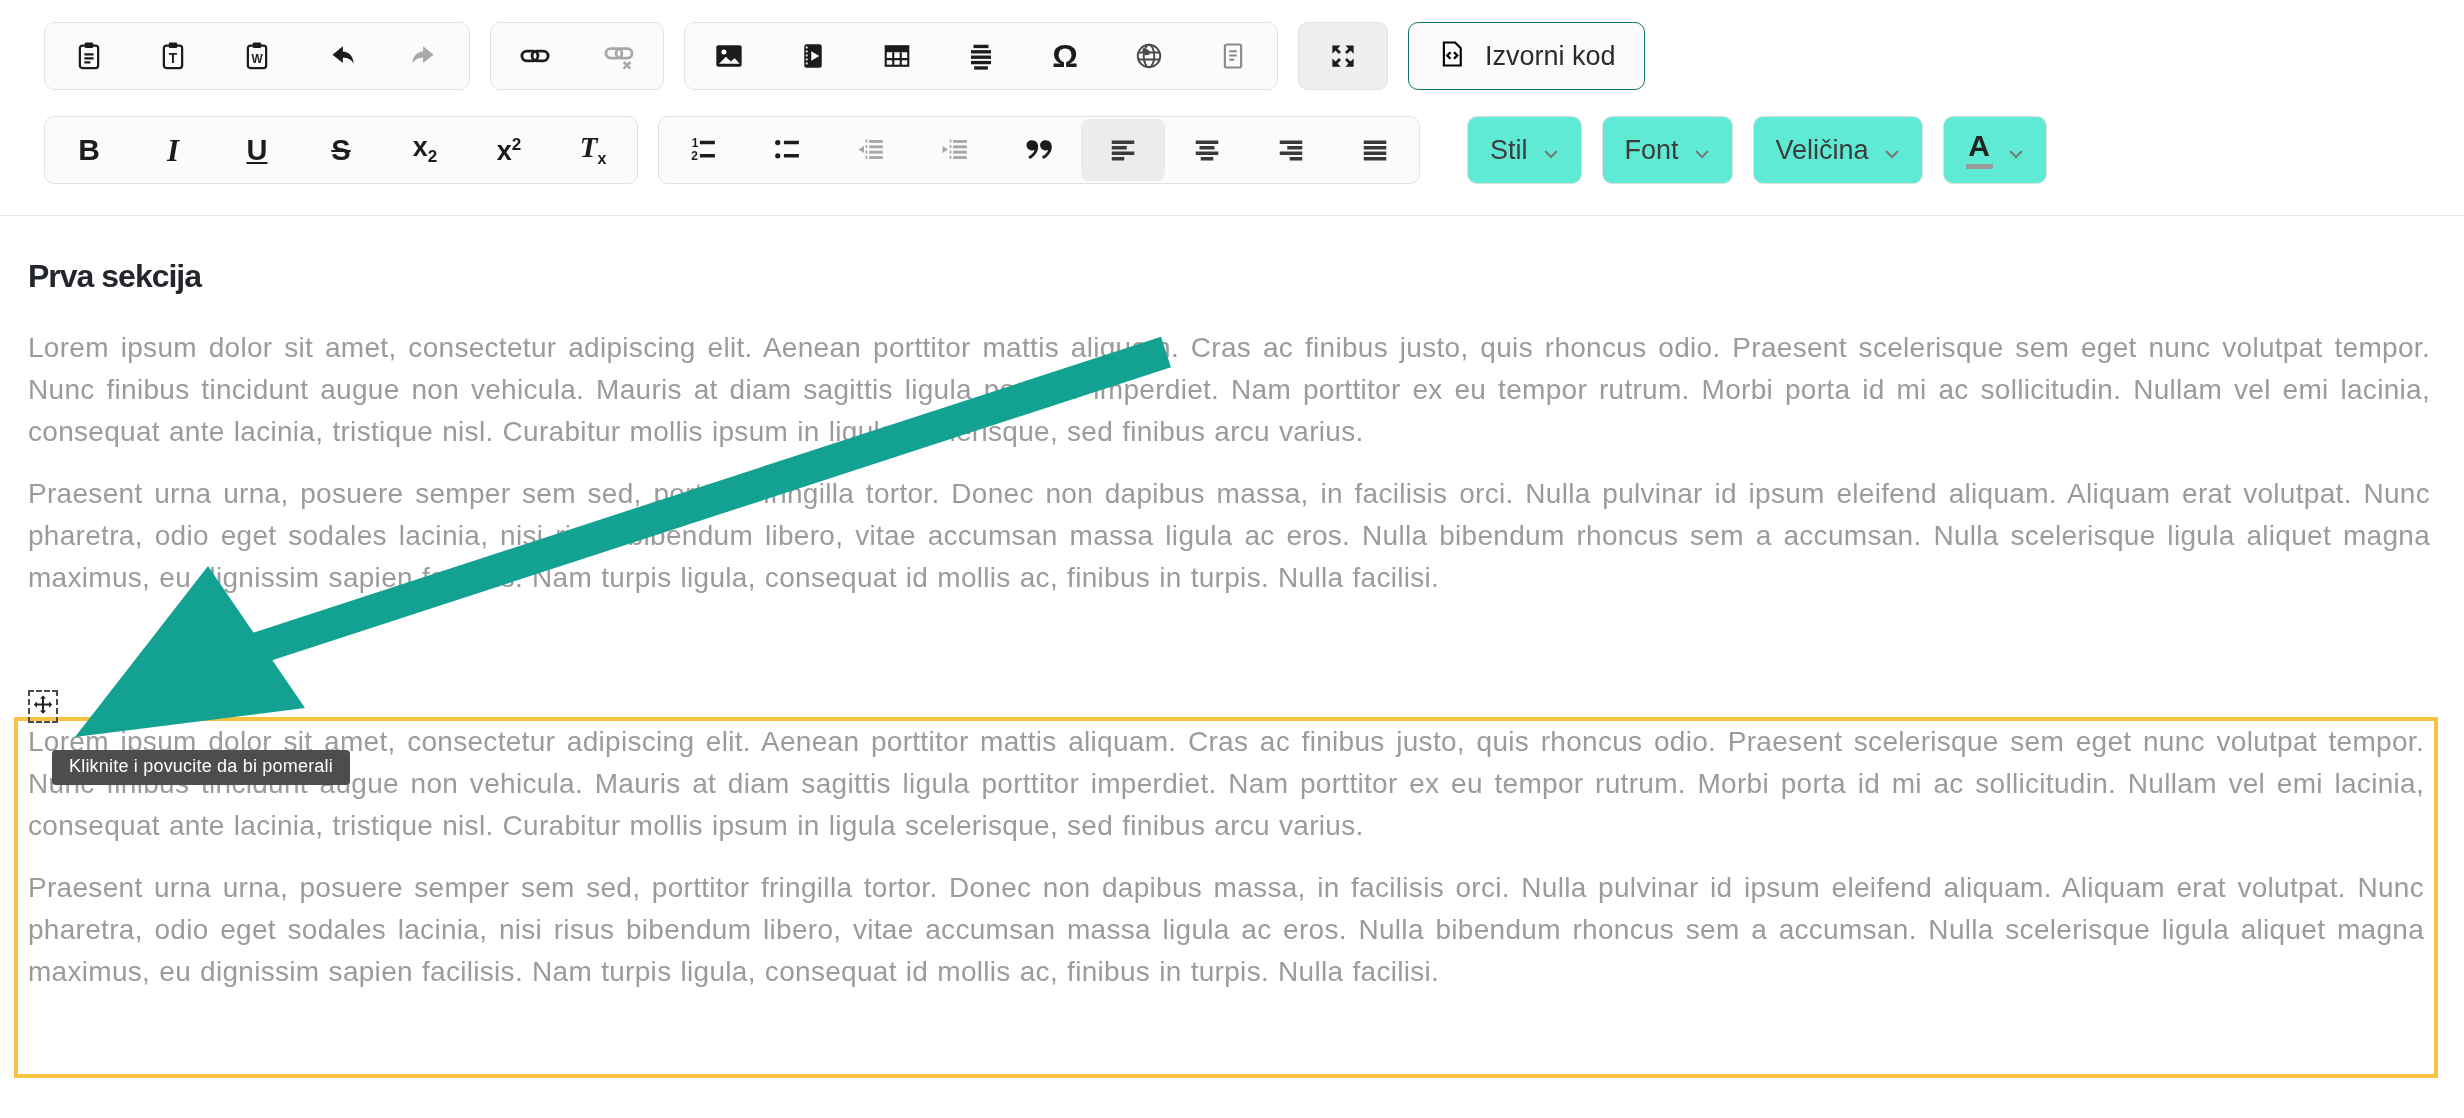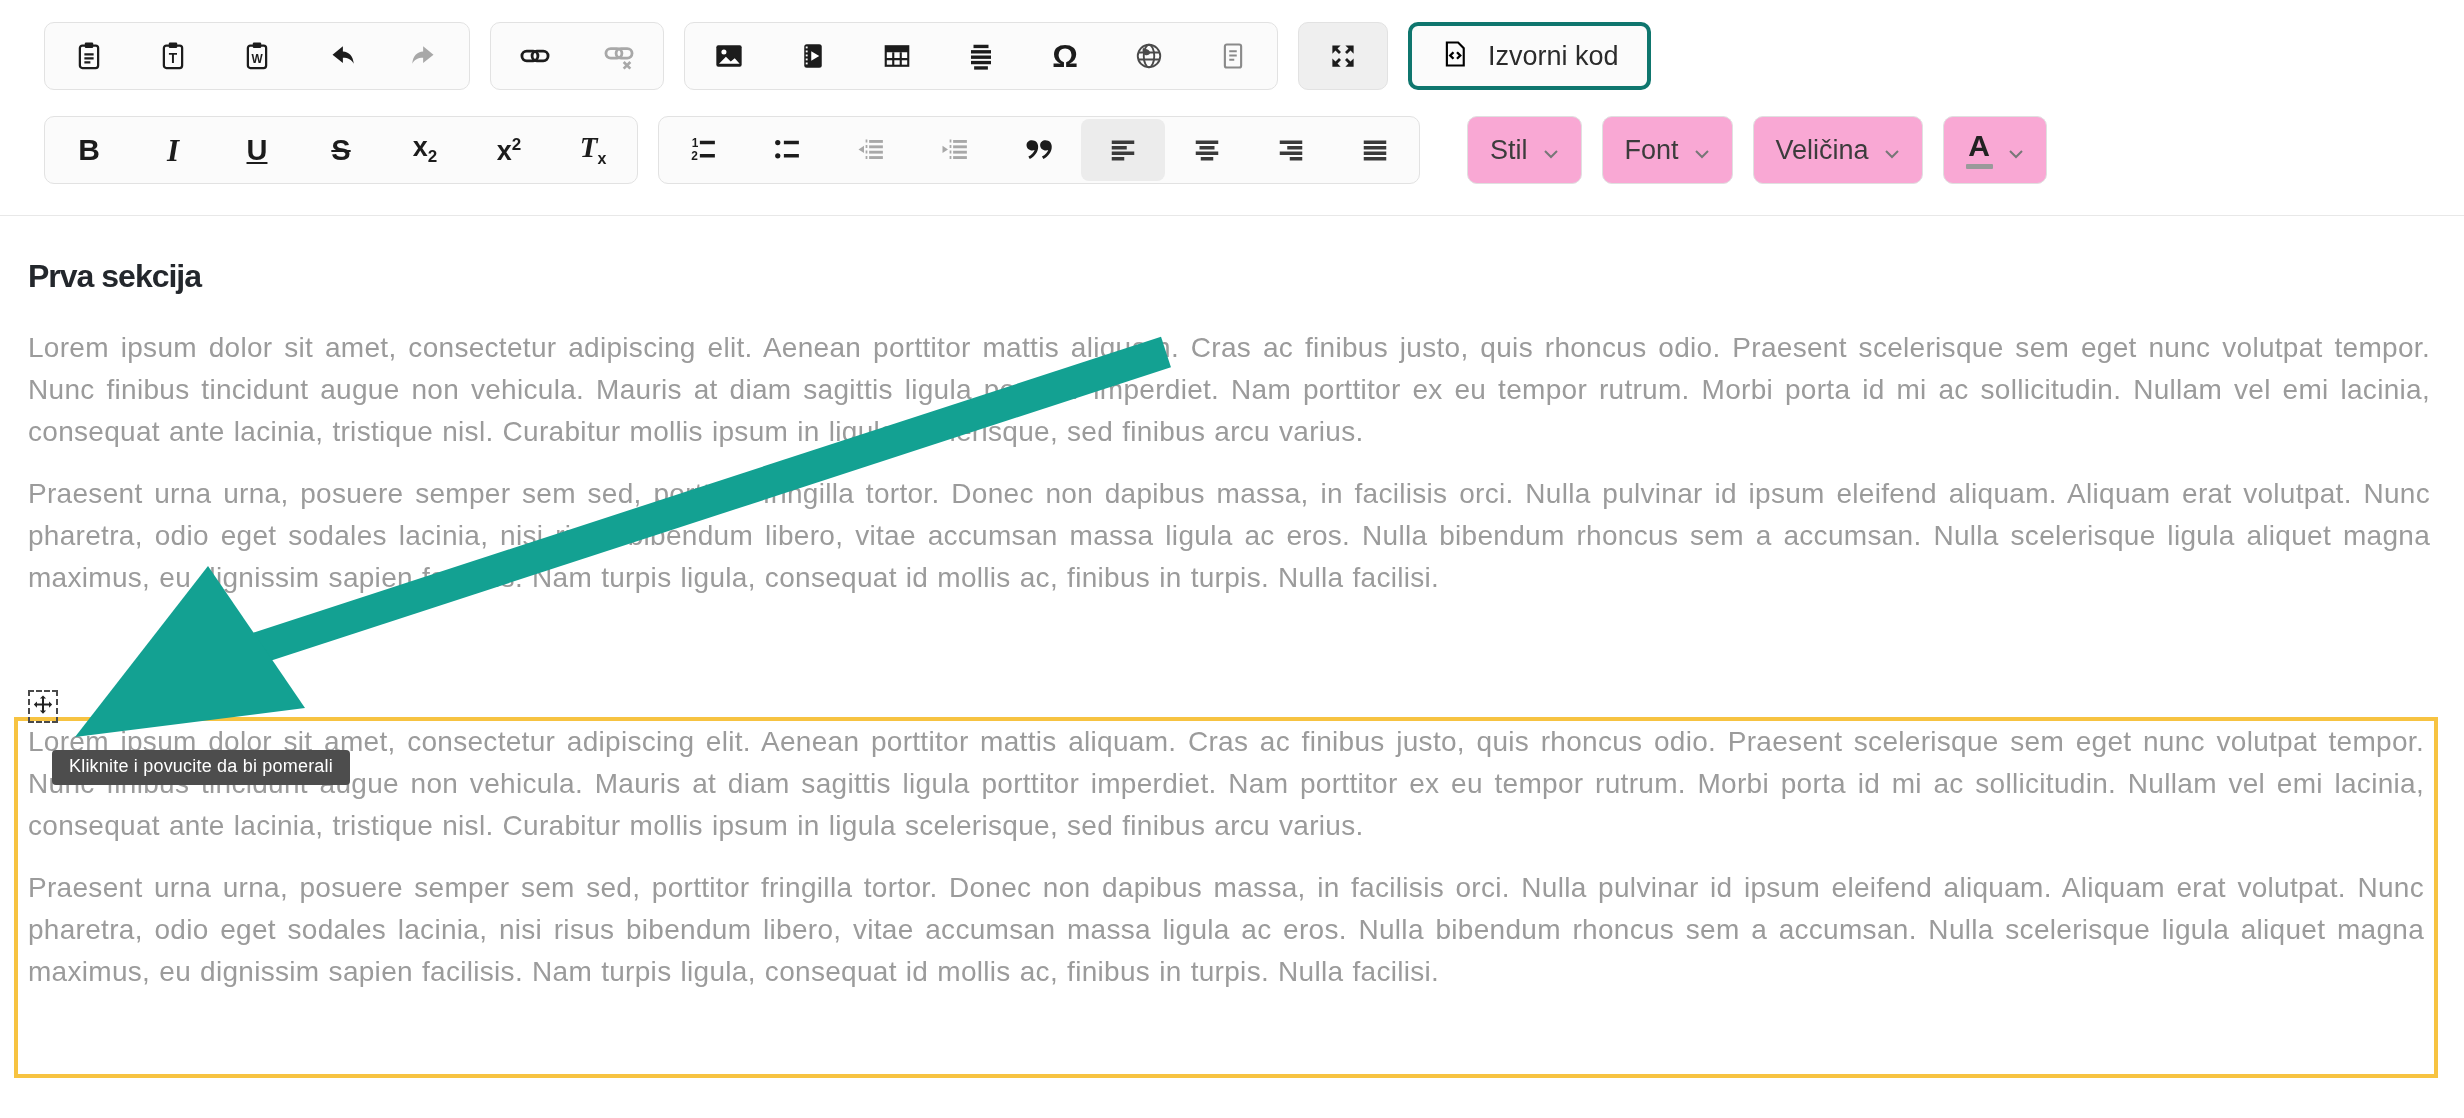--- a/index.html
+++ b/index.html
@@ -27,25 +27,25 @@
   .g-omega{font-size:32px;font-weight:600;}
   .b-bold{font-weight:800;font-size:30px;}
   .b-italic{font-family:"Liberation Serif",serif;font-style:italic;font-weight:700;font-size:31px;}
   .b-under{font-weight:700;font-size:29px;text-decoration:underline;}
   .b-strike{font-weight:700;font-size:29px;text-decoration:line-through;}
   .b-script{font-weight:700;font-size:27px;}
   .b-script sub,.b-script sup{font-size:17px;font-weight:700;}
   .b-rmf{font-family:"Liberation Serif",serif;font-style:italic;font-weight:700;font-size:29px;}
   .b-rmf sub{font-family:"Liberation Sans",sans-serif;font-style:normal;font-size:16px;text-decoration:none;}
   .src-btn{display:flex;align-items:center;gap:18px;padding:0 28px;height:68px;box-sizing:border-box;
-    background:#fbfbfb;border:4px solid #0f766e;border-radius:10px;cursor:pointer;}
+    background:#fbfbfb;border:1px solid #0f766e;border-radius:10px;cursor:pointer;}
   .src-label{font-size:27px;color:#2b2b2b;font-weight:500;}
   .dd{
     display:flex;align-items:center;gap:15px;height:68px;box-sizing:border-box;padding:0 22px;
-    background:#f9a8d4;border:1px solid #e0e0e0;border-radius:10px;font-size:27px;color:#3c3c3c;cursor:pointer;flex:none;
+    background:#5eead4;border:1px solid #e0e0e0;border-radius:10px;font-size:27px;color:#3c3c3c;cursor:pointer;flex:none;
   }
   .dd-first{margin-left:27px;}
   .dd-color-a{display:flex;flex-direction:column;align-items:center;line-height:1;}
   .dd-color-a .a{font-weight:700;font-size:30px;color:#222;}
   .dd-color-a .bar{width:27px;height:5px;background:#9a9a9a;margin-top:3px;border-radius:1px;}
   #tb-divider{position:absolute;left:0;top:215px;width:2464px;height:1px;background:#e8e8e8;}
   
   .h2{
     font-size:32px;font-weight:800;letter-spacing:-1px;line-height:52px;
     color:var(--heading,#23272c);margin:0;

